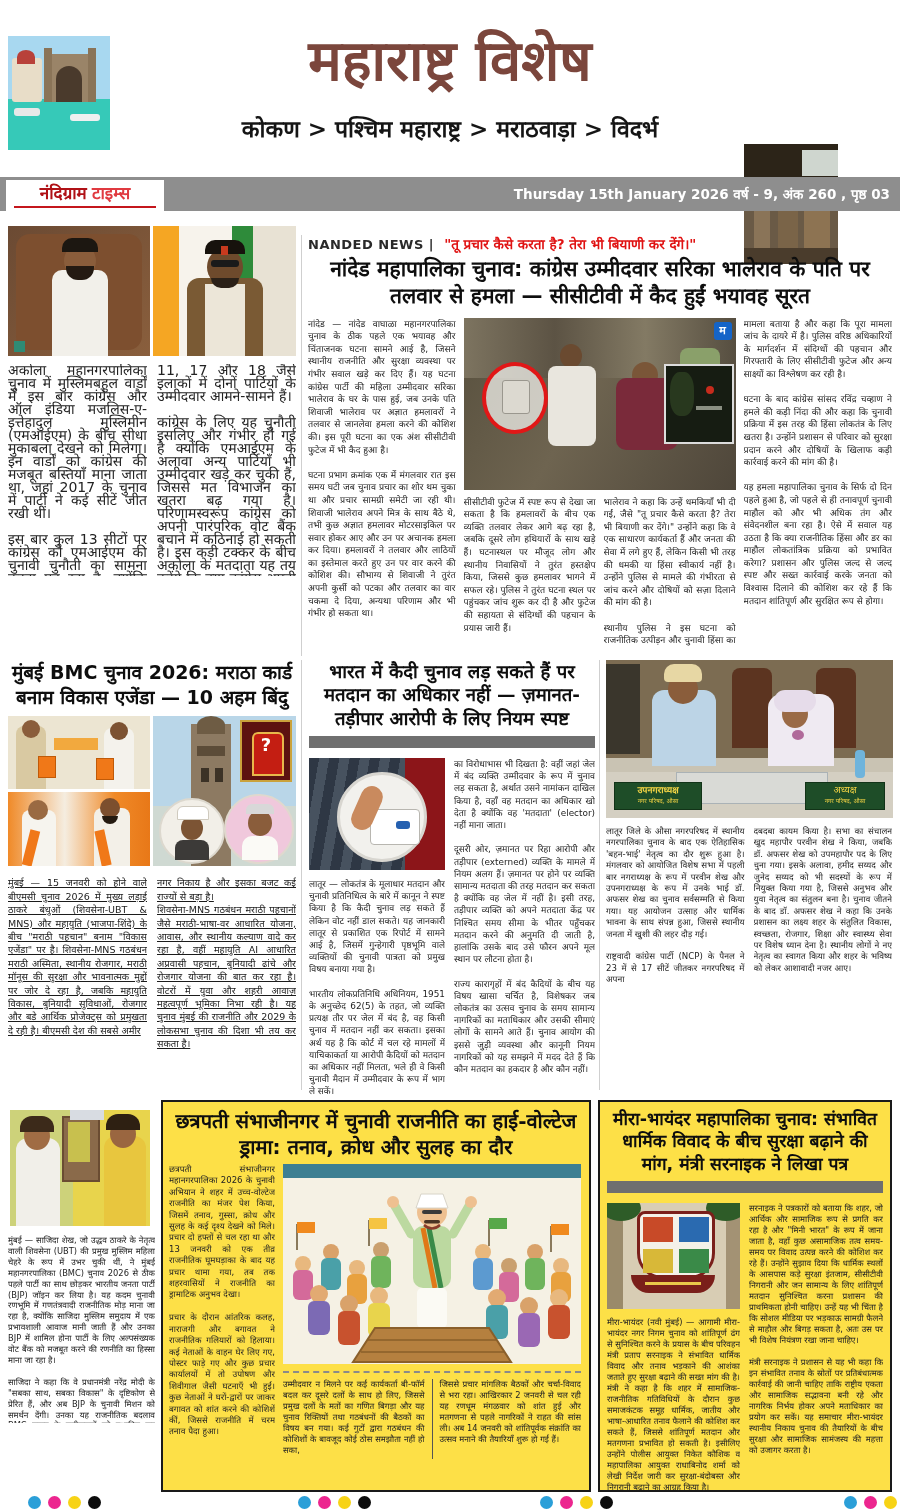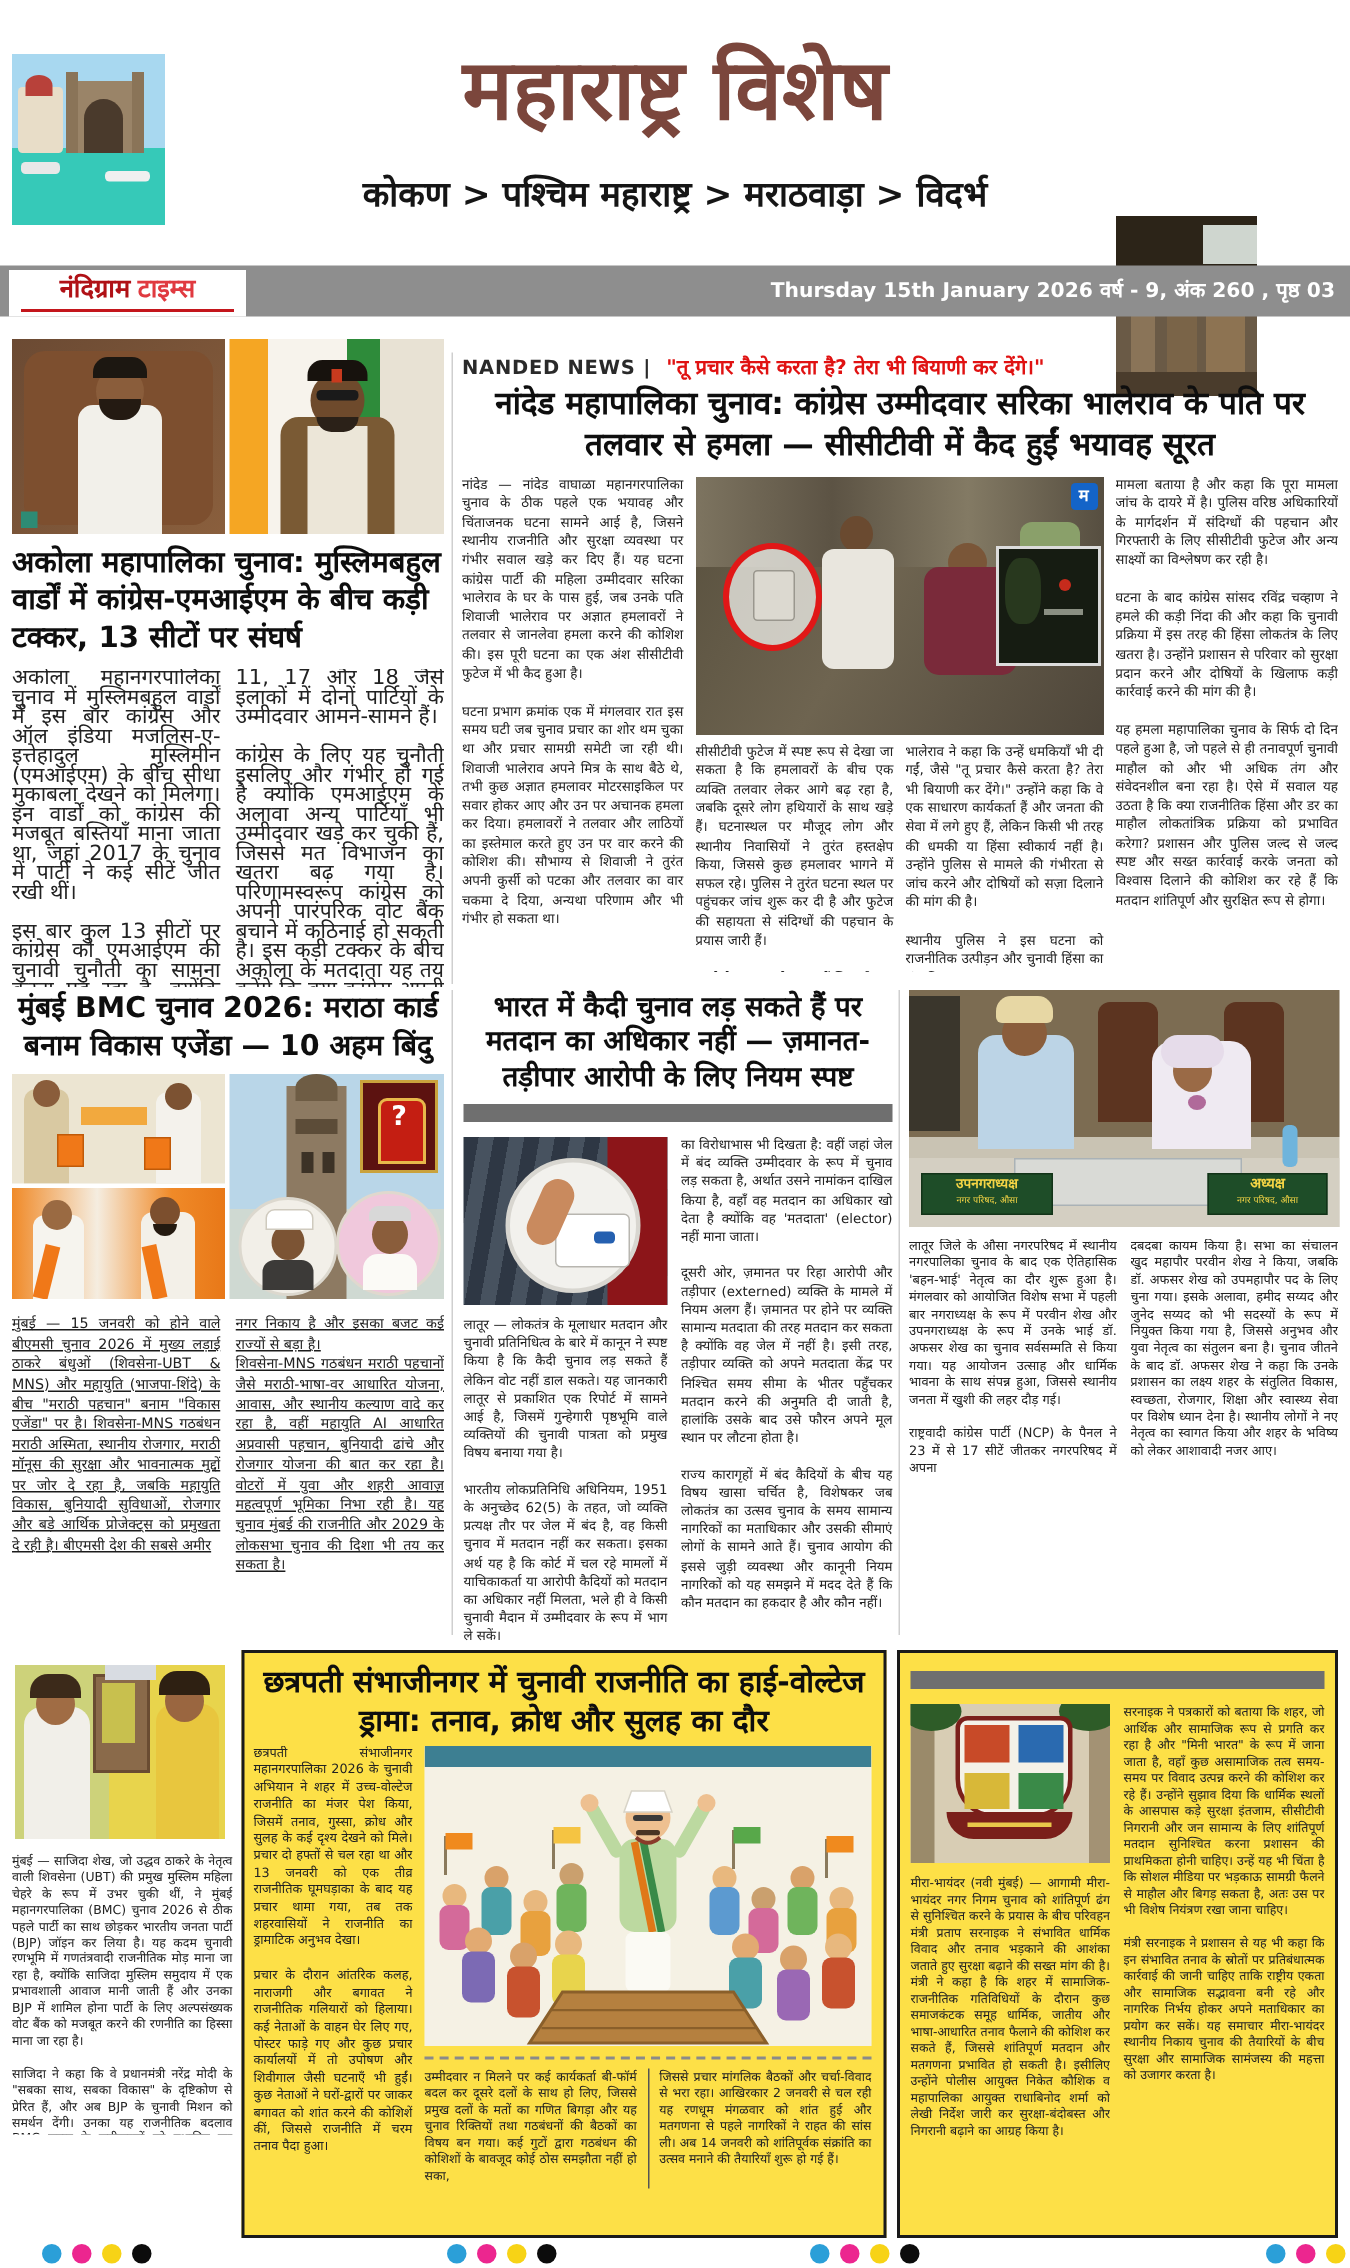--- a/index.html
+++ b/index.html
@@ -67,21 +67,20 @@
     <div class="ph" style="width:143px;height:130px;background:linear-gradient(90deg,#f5a623 0 18%,#f7f3ec 18% 55%,#2e8b3a 55% 70%,#e8e2d4 70% 100%);">
       <div class="abs" style="left:34px;top:52px;width:76px;height:78px;background:#7a5a34;border-radius:12px 12px 0 0;"></div>
       <div class="abs" style="left:52px;top:58px;width:40px;height:72px;background:#ece6d8;"></div>
       <div class="abs" style="left:54px;top:22px;width:36px;height:38px;background:#6e4a2c;border-radius:50%;"></div>
       <div class="abs" style="left:52px;top:14px;width:40px;height:14px;background:#17120d;border-radius:10px 10px 0 0;"></div>
       <div class="abs" style="left:58px;top:34px;width:28px;height:7px;background:#1a1a1a;border-radius:3px;"></div>
       <div class="abs" style="left:68px;top:20px;width:7px;height:9px;background:#c83a1e;"></div>
       <div class="abs" style="left:58px;top:52px;width:28px;height:10px;background:#2b2118;border-radius:0 0 10px 10px;"></div>
     </div>
   </div>
-  <div class="hl" style="margin-top:7px;font-size:19.5px;line-height:1.28;">अकोला महापालिका चुनाव: मुस्लिमबहुल वार्डों में कांग्रेस-एमआईएम के बीच कड़ी टक्कर, 13 सीटों पर संघर्ष</div>
   <div class="cols" style="gap:10px;margin-top:8px;">
     <div class="txt" style="width:139px;height:212px;">अकोला महानगरपालिका चुनाव में मुस्लिमबहुल वार्डों में इस बार कांग्रेस और ऑल इंडिया मजलिस-ए-इत्तेहादुल मुस्लिमीन (एमआईएम) के बीच सीधा मुकाबला देखने को मिलेगा। इन वार्डों को कांग्रेस की मजबूत बस्तियाँ माना जाता था, जहां 2017 के चुनाव में पार्टी ने कई सीटें जीत रखी थीं।
 
 इस बार कुल 13 सीटों पर कांग्रेस को एमआईएम की चुनावी चुनौती का सामना करना पड़ रहा है, क्योंकि एमआईएम ने अधिकतर मुस्लिम बहुल वार्डों में अपने प्रत्याशी उतारे हैं। खासकर वार्ड क्रमांक 1, 2, 7, 8, 9,</div>
     <div class="txt" style="width:139px;height:212px;">11, 17 और 18 जैसे इलाकों में दोनों पार्टियों के उम्मीदवार आमने-सामने हैं।
 
 कांग्रेस के लिए यह चुनौती इसलिए और गंभीर हो गई है क्योंकि एमआईएम के अलावा अन्य पार्टियाँ भी उम्मीदवार खड़े कर चुकी हैं, जिससे मत विभाजन का खतरा बढ़ गया है। परिणामस्वरूप कांग्रेस को अपनी पारंपरिक वोट बैंक बचाने में कठिनाई हो सकती है। इस कड़ी टक्कर के बीच अकोला के मतदाता यह तय करेंगे कि क्या कांग्रेस अपनी पकड़ बरकरार रख पाती है या एमआईएम इस चुनावी क्षेत्र में अपनी मजबूत स्थिति बना लेती है।</div>
   </div>
 </div>
 
@@ -223,21 +222,21 @@
     <div class="abs" style="left:176px;top:40px;width:26px;height:28px;background:#9a6a46;border-radius:50%;"></div>
     <div class="abs" style="left:168px;top:30px;width:42px;height:22px;background:#e6dcea;border-radius:12px;"></div>
     <div class="abs" style="left:186px;top:70px;width:12px;height:10px;background:#b06a9a;border-radius:50%;"></div>
     <div class="abs" style="left:0;bottom:0;width:287px;height:46px;background:#d4cfc2;"></div>
     <div class="abs" style="left:70px;bottom:14px;width:150px;height:30px;background:rgba(220,228,232,0.55);border:1px solid #aab2b6;"></div>
     <div class="abs" style="left:8px;bottom:8px;width:86px;height:26px;background:#1e4d28;color:#f5d545;text-align:center;border:1px solid #123318;">
       <div style="font-size:9px;font-weight:bold;line-height:14px;">उपनगराध्यक्ष</div>
       <div style="font-size:6px;line-height:8px;">नगर परिषद, औसा</div>
     </div>
     <div class="abs" style="right:8px;bottom:8px;width:78px;height:26px;background:#1e4d28;color:#f5d545;text-align:center;border:1px solid #123318;">
-      <div style="font-size:9.5px;font-weight:bold;line-height:14px;">अध्यक्ष</div>
+      <div style="font-size:9.5px;font-weight:normal;line-height:14px;">अध्यक्ष</div>
       <div style="font-size:6px;line-height:8px;">नगर परिषद, औसा</div>
     </div>
     <div class="abs" style="right:28px;bottom:40px;width:10px;height:28px;background:#6fb4dc;border-radius:4px;"></div>
   </div>
   <div class="cols" style="gap:9px;margin-top:8px;">
     <div class="txt" style="width:139px;height:178px;font-size:8.6px;line-height:11.4px;">लातूर जिले के औसा नगरपरिषद में स्थानीय नगरपालिका चुनाव के बाद एक ऐतिहासिक 'बहन-भाई' नेतृत्व का दौर शुरू हुआ है। मंगलवार को आयोजित विशेष सभा में पहली बार नगराध्यक्ष के रूप में परवीन शेख और उपनगराध्यक्ष के रूप में उनके भाई डॉ. अफसर शेख का चुनाव सर्वसम्मति से किया गया। यह आयोजन उत्साह और धार्मिक भावना के साथ संपन्न हुआ, जिससे स्थानीय जनता में खुशी की लहर दौड़ गई।
 
 राष्ट्रवादी कांग्रेस पार्टी (NCP) के पैनल ने 23 में से 17 सीटें जीतकर नगरपरिषद में अपना</div>
     <div class="txt" style="width:139px;height:178px;font-size:8.6px;line-height:11.4px;">दबदबा कायम किया है। सभा का संचालन खुद महापौर परवीन शेख ने किया, जबकि डॉ. अफसर शेख को उपमहापौर पद के लिए चुना गया। इसके अलावा, हमीद सय्यद और जुनेद सय्यद को भी सदस्यों के रूप में नियुक्त किया गया है, जिससे अनुभव और युवा नेतृत्व का संतुलन बना है। चुनाव जीतने के बाद डॉ. अफसर शेख ने कहा कि उनके प्रशासन का लक्ष्य शहर के संतुलित विकास, स्वच्छता, रोजगार, शिक्षा और स्वास्थ्य सेवा पर विशेष ध्यान देना है। स्थानीय लोगों ने नए नेतृत्व का स्वागत किया और शहर के भविष्य को लेकर आशावादी नजर आए।</div>
   </div>
@@ -336,20 +335,21 @@
       <div style="border-top:2px dashed #8a8a8a;margin:7px 0 6px 0;"></div>
       <div class="cols" style="gap:0;">
         <div class="txt" style="width:142px;height:80px;font-size:8.3px;line-height:11px;padding-right:7px;">उम्मीदवार न मिलने पर कई कार्यकर्ता बी-फॉर्म बदल कर दूसरे दलों के साथ हो लिए, जिससे प्रमुख दलों के मतों का गणित बिगड़ा और यह चुनाव रिक्तियों तथा गठबंधनों की बैठकों का विषय बन गया। कई गुटों द्वारा गठबंधन की कोशिशों के बावजूद कोई ठोस समझौता नहीं हो सका,</div>
         <div class="txt" style="width:142px;height:80px;font-size:8.3px;line-height:11px;border-left:1.5px solid #555;padding-left:7px;">जिससे प्रचार मांगलिक बैठकों और चर्चा-विवाद से भरा रहा। आखिरकार 2 जनवरी से चल रही यह रणधूम मंगळवार को शांत हुई और मतगणना से पहले नागरिकों ने राहत की सांस ली। अब 14 जनवरी को शांतिपूर्वक संक्रांति का उत्सव मनाने की तैयारियाँ शुरू हो गई हैं।</div>
       </div>
     </div>
   </div>
 </div>
 
 <div class="abs boxed" style="left:598px;top:1100px;width:294px;height:392px;box-sizing:border-box;padding:6px 7px;">
+  <div class="hl" style="text-align:center;font-size:17.5px;line-height:1.28;">मीरा-भायंदर महापालिका चुनाव: संभावित धार्मिक विवाद के बीच सुरक्षा बढ़ाने की मांग, मंत्री सरनाइक ने लिखा पत्र</div>
   <div class="graybarline" style="margin-top:6px;"></div>
   <div class="cols" style="gap:9px;margin-top:10px;">
     <div style="width:133px;">
       <div class="ph" style="width:133px;height:106px;background:#d8cdb4;">
         <div class="abs" style="left:0;top:0;width:16px;height:106px;background:#9a8a6a;"></div>
         <div class="abs" style="right:0;top:0;width:14px;height:106px;background:#a39274;"></div>
         <div class="abs" style="left:-6px;top:-8px;width:40px;height:26px;background:#2e5c28;border-radius:50%;"></div>
         <div class="abs" style="right:-6px;top:-8px;width:40px;height:26px;background:#2e5c28;border-radius:50%;"></div>
         <div class="abs" style="left:30px;top:8px;width:72px;height:62px;background:#f4f1e8;border:3px solid #7a1f1a;border-radius:8px 8px 26px 26px;">
           <div class="abs" style="left:3px;top:3px;width:30px;height:25px;background:#c84a28;"></div>

